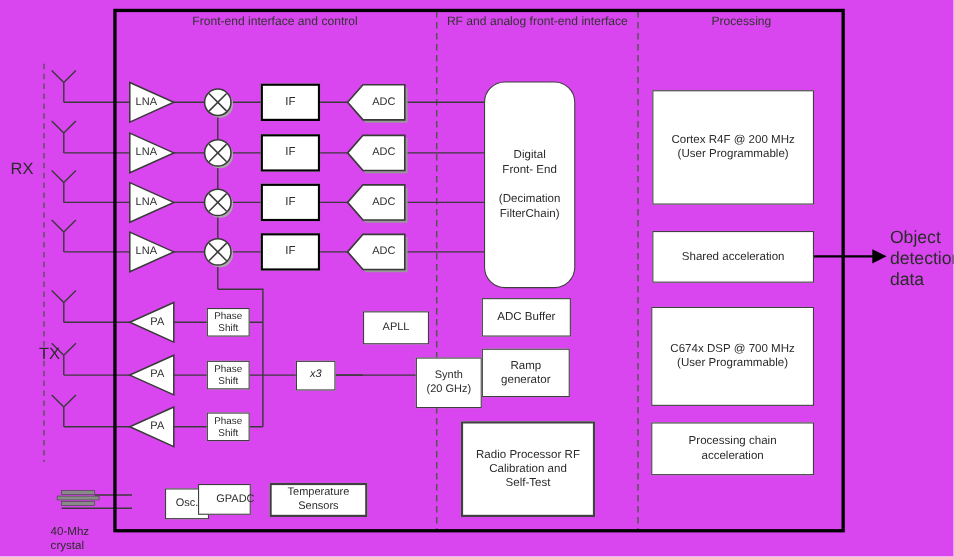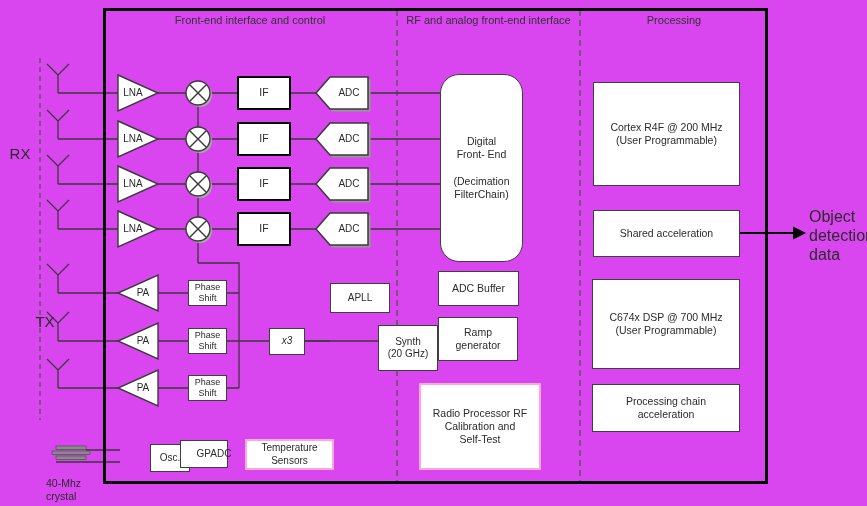--- a/index.html
+++ b/index.html
@@ -11,21 +11,21 @@
   .chip-border{
     position:absolute;left:103px;top:8px;width:665px;height:476px;
     border:3px solid #000;box-sizing:border-box;pointer-events:none;
   }
   .box{
     position:absolute;box-sizing:border-box;background:#fff;
     border:1.5px solid #3f3f3f;display:flex;align-items:center;justify-content:center;
     text-align:center;font-size:10.5px;line-height:1.25;white-space:pre-line;
   }
   .box.thick{border:2.5px solid #000;}
-  .box.med{border:2px solid #f9a8d4;}
+  .box.med{border:2px solid #404040;}
   .hdr{
     position:absolute;top:14px;text-align:center;font-size:11px;color:#333;
   }
   .lbl{
     position:absolute;font-size:10px;text-align:center;line-height:1.2;color:#2b2b2b;
     white-space:pre-line;
   }
   .lbl.left{text-align:left;}
   .side{font-size:15px;}
   .ps{font-size:9px;}

